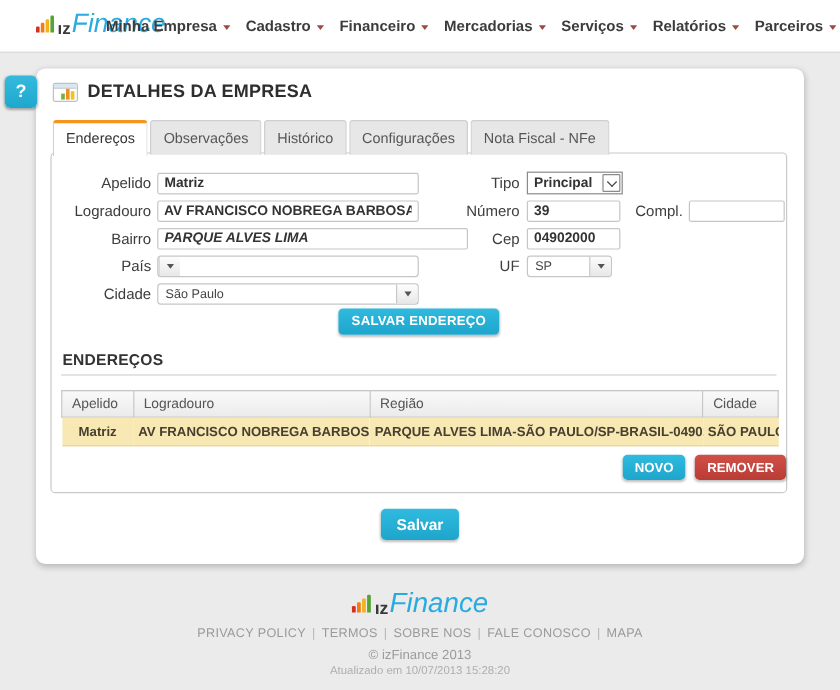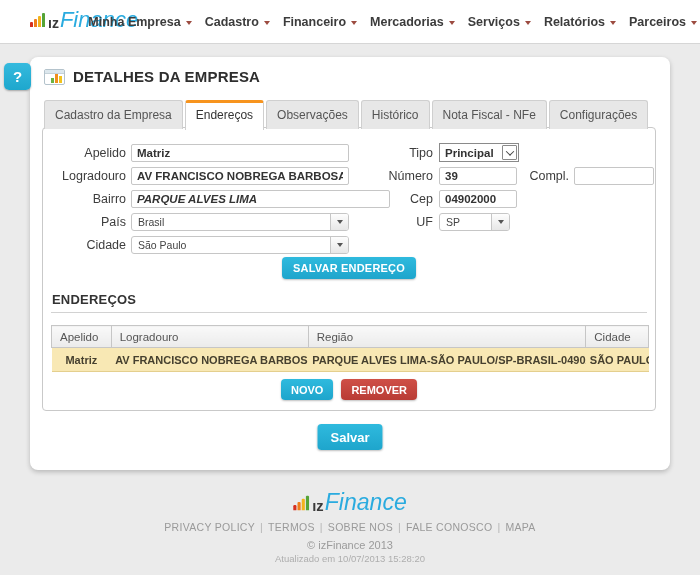--- a/index.html
+++ b/index.html
@@ -137,21 +137,21 @@
     text-align: left; padding: 0 8px; white-space: nowrap; overflow: hidden;
   }
   .addr-table td {
     background: #f8e8b4; border-top: 1px solid #e4cf8e; border-bottom: 1px solid #e4cf8e;
     height: 24px; font-size: 11px; font-weight: 700; color: #46402f;
     text-align: center; padding: 0 4px; white-space: nowrap; overflow: hidden; cursor: pointer;
   }
   .addr-table .c1 { width: 10%; } .addr-table .c2 { width: 33%; }
   .addr-table .c3 { width: 46.5%; margin-left: 47px; } .addr-table .c4 { width: 10.5%; }
 
-  .row-buttons { position: absolute; top: 251px; left: 0; right: 0; display: flex; justify-content: center; gap: 8px; }
+  .row-buttons { position: absolute; top: 251px; left: 0; right: 0; display: flex; justify-content: flex-end; gap: 8px; }
   .row-buttons .btn { height: 21px; padding: 0 10px; font-size: 11px; }
 
   .btn-save-main { position: absolute; top: 367px; left: 50%; transform: translateX(-50%); height: 26px; padding: 0 13px; font-size: 13px; }
 
   
   .footer { position: absolute; left: 0; top: 470px; width: 700px; text-align: center; }
   .footer .logo { display: inline-flex; margin-top: 24px; transform: scale(1.05); }
   .footer-links { margin-top: 7px; font-size: 10.5px; color: #9a9a9a; letter-spacing: 0.3px; }
   .footer-links a { color: #9a9a9a; text-decoration: none; cursor: pointer; }
   .footer-links .sep { color: #b5b5b5; margin: 0 5px; }
@@ -212,42 +212,40 @@
     <span class="window-icon">
       <span class="strip"></span>
       <span class="wbar wb1"></span>
         <span class="wbar wb2"></span>
         <span class="wbar wb3"></span>
     </span>
     <span class="page-title">DETALHES DA EMPRESA</span>
   </div>
 
   <div class="tabs">
-    <div class="tab">Cadastro da Empresa</div>
     <div class="tab active">Endereços</div>
     <div class="tab">Observações</div>
     <div class="tab">Histórico</div>
+    <div class="tab">Configurações</div>
     <div class="tab">Nota Fiscal - NFe</div>
-    <div class="tab">Configurações</div>
   </div>
 
   <div class="form-box">
 
     <label class="flabel" style="left:0; top:16px; width:83px;">Apelido</label>
     <input class="tinput" style="left: 88px; top: 16px; width: 218px;" value="Matriz">
 
     <label class="flabel" style="left:0; top:39px; width:83px;">Logradouro</label>
     <input class="tinput" style="left: 88px; top: 39px; width: 218px;" value="AV FRANCISCO NOBREGA BARBOSA">
 
     <label class="flabel" style="left:0; top:62px; width:83px;">Bairro</label>
     <input class="tinput" style="left: 88px; top: 62px; width: 259px; font-style: italic;" value="PARQUE ALVES LIMA">
 
     <label class="flabel" style="left:0; top:85px; width:83px;">País</label>
     <div class="combo" style="left:88px; top:85px; width:218px;">
-      <span class="ctext">Brasil</span>
       <span class="cbtn">
           <span class="ctri"></span>
         </span>
     </div>
 
     <label class="flabel" style="left:0; top:108px; width:83px;">Cidade</label>
     <div class="combo" style="left:88px; top:108px; width:218px;">
       <span class="ctext">São Paulo</span>
       <span class="cbtn">
           <span class="ctri"></span>

